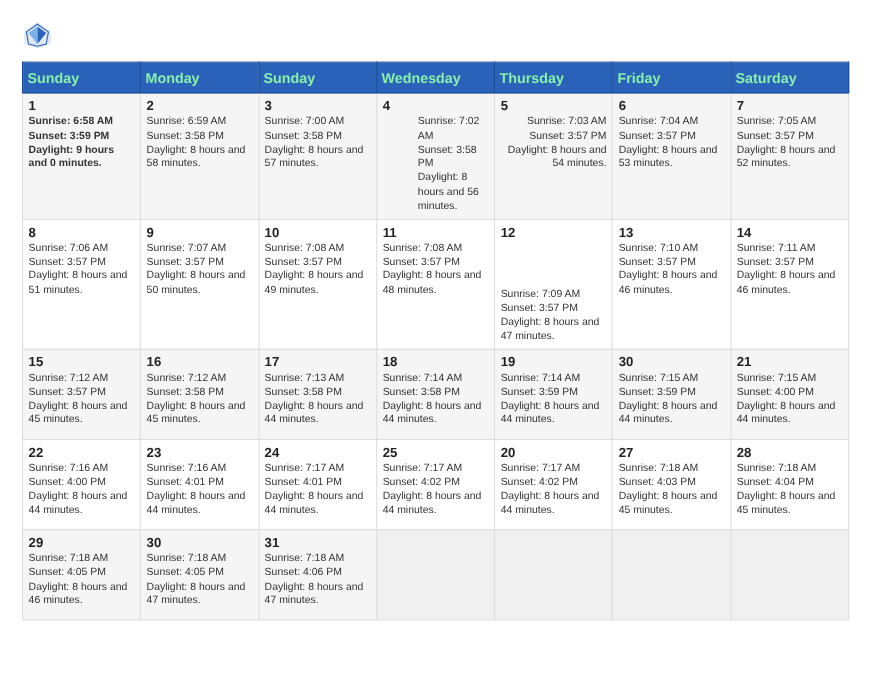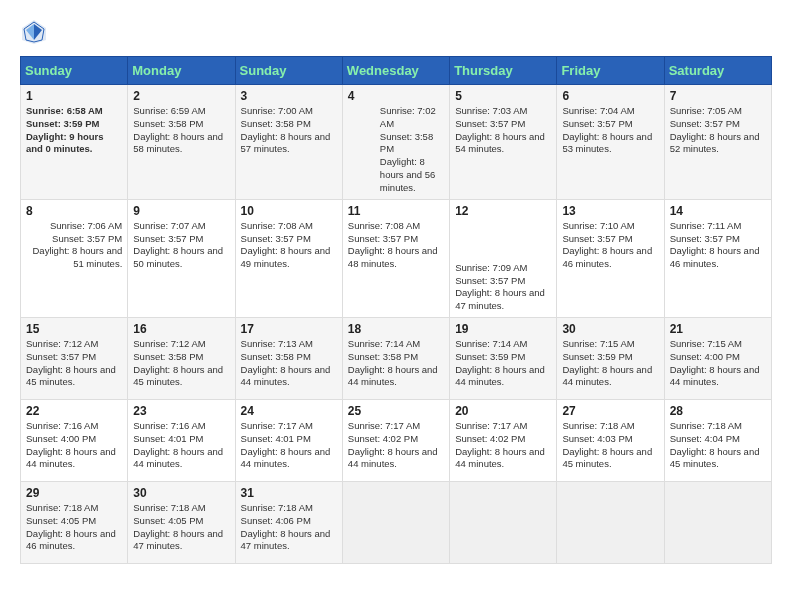--- a/index.html
+++ b/index.html
@@ -158,41 +158,41 @@
 Daylight: 8 hours and 57 minutes.</div>
           </td>
           <td>
             <span class="day-num">4</span>
             <div class="cell-text" style="white-space: pre-line; margin-left: 32px;">Sunrise: 7:02 AM
 Sunset: 3:58 PM
 Daylight: 8 hours and 56 minutes.</div>
           </td>
           <td>
             <span class="day-num">5</span>
-            <div class="cell-text" style="white-space: pre-line;">Sunrise: 7:03 AM
+            <div class="cell-text" style="white-space: pre-line; text-align: right;">Sunrise: 7:03 AM
 Sunset: 3:57 PM
 Daylight: 8 hours and 54 minutes.</div>
           </td>
           <td>
             <span class="day-num">6</span>
             <div class="cell-text" style="white-space: pre-line;">Sunrise: 7:04 AM
 Sunset: 3:57 PM
 Daylight: 8 hours and 53 minutes.</div>
           </td>
           <td>
             <span class="day-num">7</span>
             <div class="cell-text" style="white-space: pre-line;">Sunrise: 7:05 AM
 Sunset: 3:57 PM
 Daylight: 8 hours and 52 minutes.</div>
           </td>
         </tr>
         <tr>
           <td>
             <span class="day-num">8</span>
-            <div class="cell-text" style="white-space: pre-line; text-align: right;">Sunrise: 7:06 AM
+            <div class="cell-text" style="white-space: pre-line;">Sunrise: 7:06 AM
 Sunset: 3:57 PM
 Daylight: 8 hours and 51 minutes.</div>
           </td>
           <td>
             <span class="day-num">9</span>
             <div class="cell-text" style="white-space: pre-line;">Sunrise: 7:07 AM
 Sunset: 3:57 PM
 Daylight: 8 hours and 50 minutes.</div>
           </td>
           <td>

